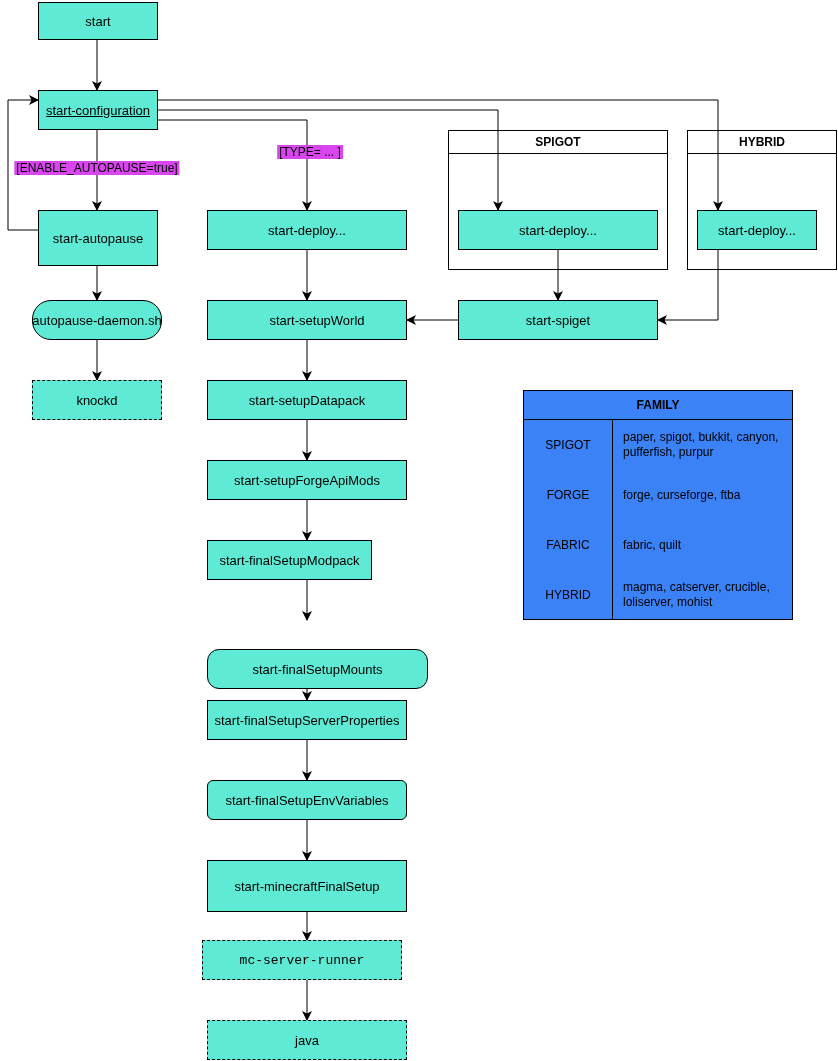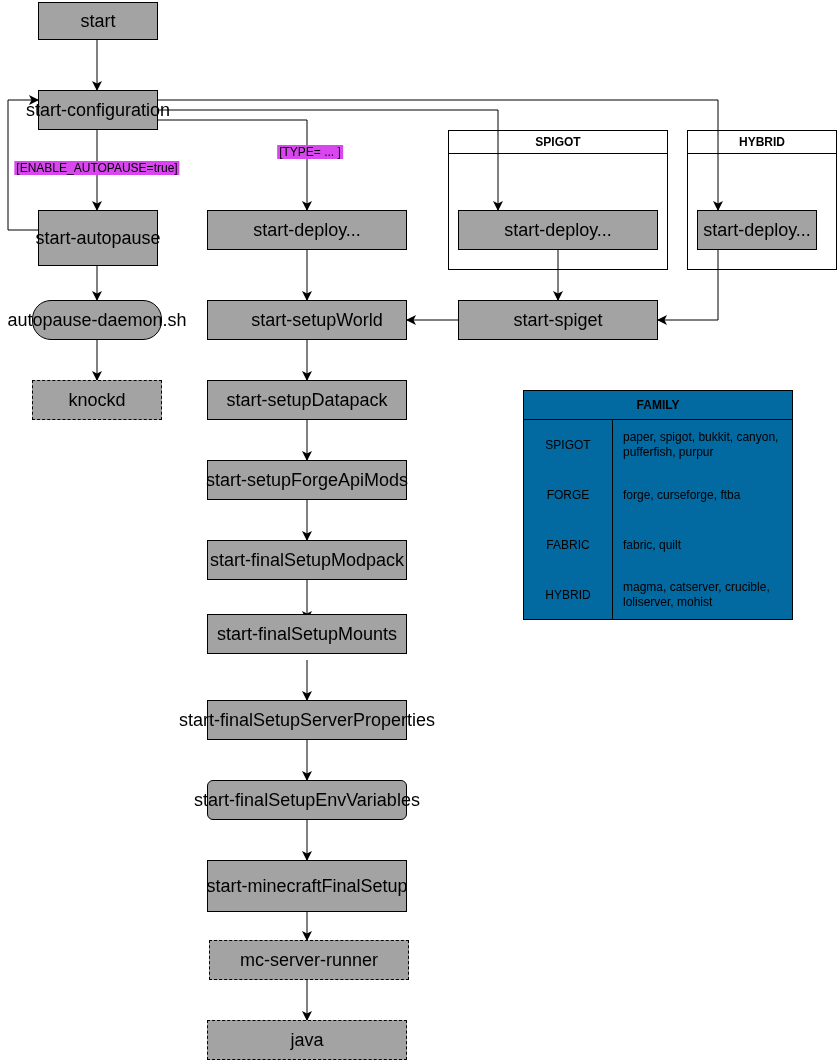--- a/index.html
+++ b/index.html
@@ -11,42 +11,42 @@
     font-family: "Liberation Sans", sans-serif;
     color: #000;
     overflow: hidden;
   }
   svg.edges {
     position: absolute; left: 0; top: 0; z-index: 1; pointer-events: none;
   }
   .edge { fill: none; stroke: #000; stroke-width: 1; }
   .node {
     position: absolute; box-sizing: border-box; z-index: 2;
-    border: 1px solid #000; background: #a3a3a3;
+    border: 1px solid #000; background: #5eead4;
     display: flex; align-items: center; justify-content: center;
-    font-size: 18px; text-align: center; white-space: nowrap;
+    font-size: 13px; text-align: center; white-space: nowrap;
   }
   .node.dashed { border-style: dashed; }
   .group {
     position: absolute; box-sizing: border-box; z-index: 0;
     border: 1px solid #000; background: #fff;
   }
   .group-header {
     height: 22px; border-bottom: 1px solid #000;
     display: flex; align-items: center; justify-content: center;
     font-weight: bold; font-size: 12px;
   }
   .edge-label {
     position: absolute; z-index: 2; background: #d946ef;
     font-size: 12px; white-space: nowrap; padding: 0 2px;
     transform: translate(-50%, -50%);
   }
   .family-table {
     position: absolute; left: 523px; top: 390px; width: 270px; height: 230px;
-    box-sizing: border-box; border: 1px solid #000; background: #0369a1;
+    box-sizing: border-box; border: 1px solid #000; background: #3b82f6;
     z-index: 2; font-size: 12px;
   }
   .family-table .t-header {
     height: 28px; border-bottom: 1px solid #000;
     display: flex; align-items: center; justify-content: center;
     font-weight: bold;
   }
   .family-table .t-row { display: flex; height: 50px; }
   .family-table .t-fam {
     width: 89px; box-sizing: border-box; border-right: 1px solid #000;
@@ -99,35 +99,35 @@
     <polyline class="edge" points="307,740 307,780" marker-end="url(#arrow)"></polyline>
     <polyline class="edge" points="307,820 307,860" marker-end="url(#arrow)"></polyline>
     <polyline class="edge" points="307,900 307,940" marker-end="url(#arrow)"></polyline>
     <polyline class="edge" points="307,980 307,1020" marker-end="url(#arrow)"></polyline>
   </svg>
 
   <span class="edge-label" style="left:97px;top:168px;">[ENABLE_AUTOPAUSE=true]</span>
   <span class="edge-label" style="left:310px;top:152px;">[TYPE= ... ]</span>
 
   <div class="node" style="left:38px;top:2px;width:120px;height:38px;">start</div>
-  <div class="node" style="left:38px;top:90px;width:120px;height:40px;">start-configuration</div>
+  <div class="node" style="left:38px;top:90px;width:120px;height:40px;text-decoration:underline;">start-configuration</div>
   <div class="node" style="left:38px;top:210px;width:120px;height:56px;">start-autopause</div>
   <div class="node" style="left:32px;top:300px;width:130px;height:40px;border-radius:19px;">autopause-daemon.sh</div>
   <div class="node dashed" style="left:32px;top:380px;width:130px;height:40px;">knockd</div>
 
   <div class="node" style="left:207px;top:210px;width:200px;height:40px;">start-deploy...</div>
   <div class="node" style="left:207px;top:300px;width:200px;height:40px;padding-left:20px;">start-setupWorld</div>
   <div class="node" style="left:207px;top:380px;width:200px;height:40px;">start-setupDatapack</div>
   <div class="node" style="left:207px;top:460px;width:200px;height:40px;">start-setupForgeApiMods</div>
-  <div class="node" style="left:207px;top:540px;width:200px;height:40px;">start-finalSetupModpack</div>
-  <div class="node" style="left:207px;top:614px;width:200px;height:40px;">start-finalSetupMounts</div>
+  <div class="node" style="left:207px;top:540px;width:165px;height:40px;">start-finalSetupModpack</div>
+  <div class="node" style="left:207px;top:649px;width:221px;height:40px;border-radius:12px;">start-finalSetupMounts</div>
   <div class="node" style="left:207px;top:700px;width:200px;height:40px;">start-finalSetupServerProperties</div>
   <div class="node" style="left:207px;top:780px;width:200px;height:40px;border-radius:6px;">start-finalSetupEnvVariables</div>
   <div class="node" style="left:207px;top:860px;width:200px;height:52px;">start-minecraftFinalSetup</div>
-  <div class="node dashed" style="left:209px;top:940px;width:200px;height:40px;">mc-server-runner</div>
+  <div class="node dashed" style="left:202px;top:940px;width:200px;height:40px;font-family:Liberation Mono, monospace;">mc-server-runner</div>
   <div class="node dashed" style="left:207px;top:1020px;width:200px;height:40px;">java</div>
 
   <div class="node" style="left:458px;top:210px;width:200px;height:40px;">start-deploy...</div>
   <div class="node" style="left:697px;top:210px;width:120px;height:40px;">start-deploy...</div>
   <div class="node" style="left:458px;top:300px;width:200px;height:40px;">start-spiget</div>
 
   <div class="family-table">
     <div class="t-header">FAMILY</div>
     <div class="t-row">
       <div class="t-fam">SPIGOT</div>

